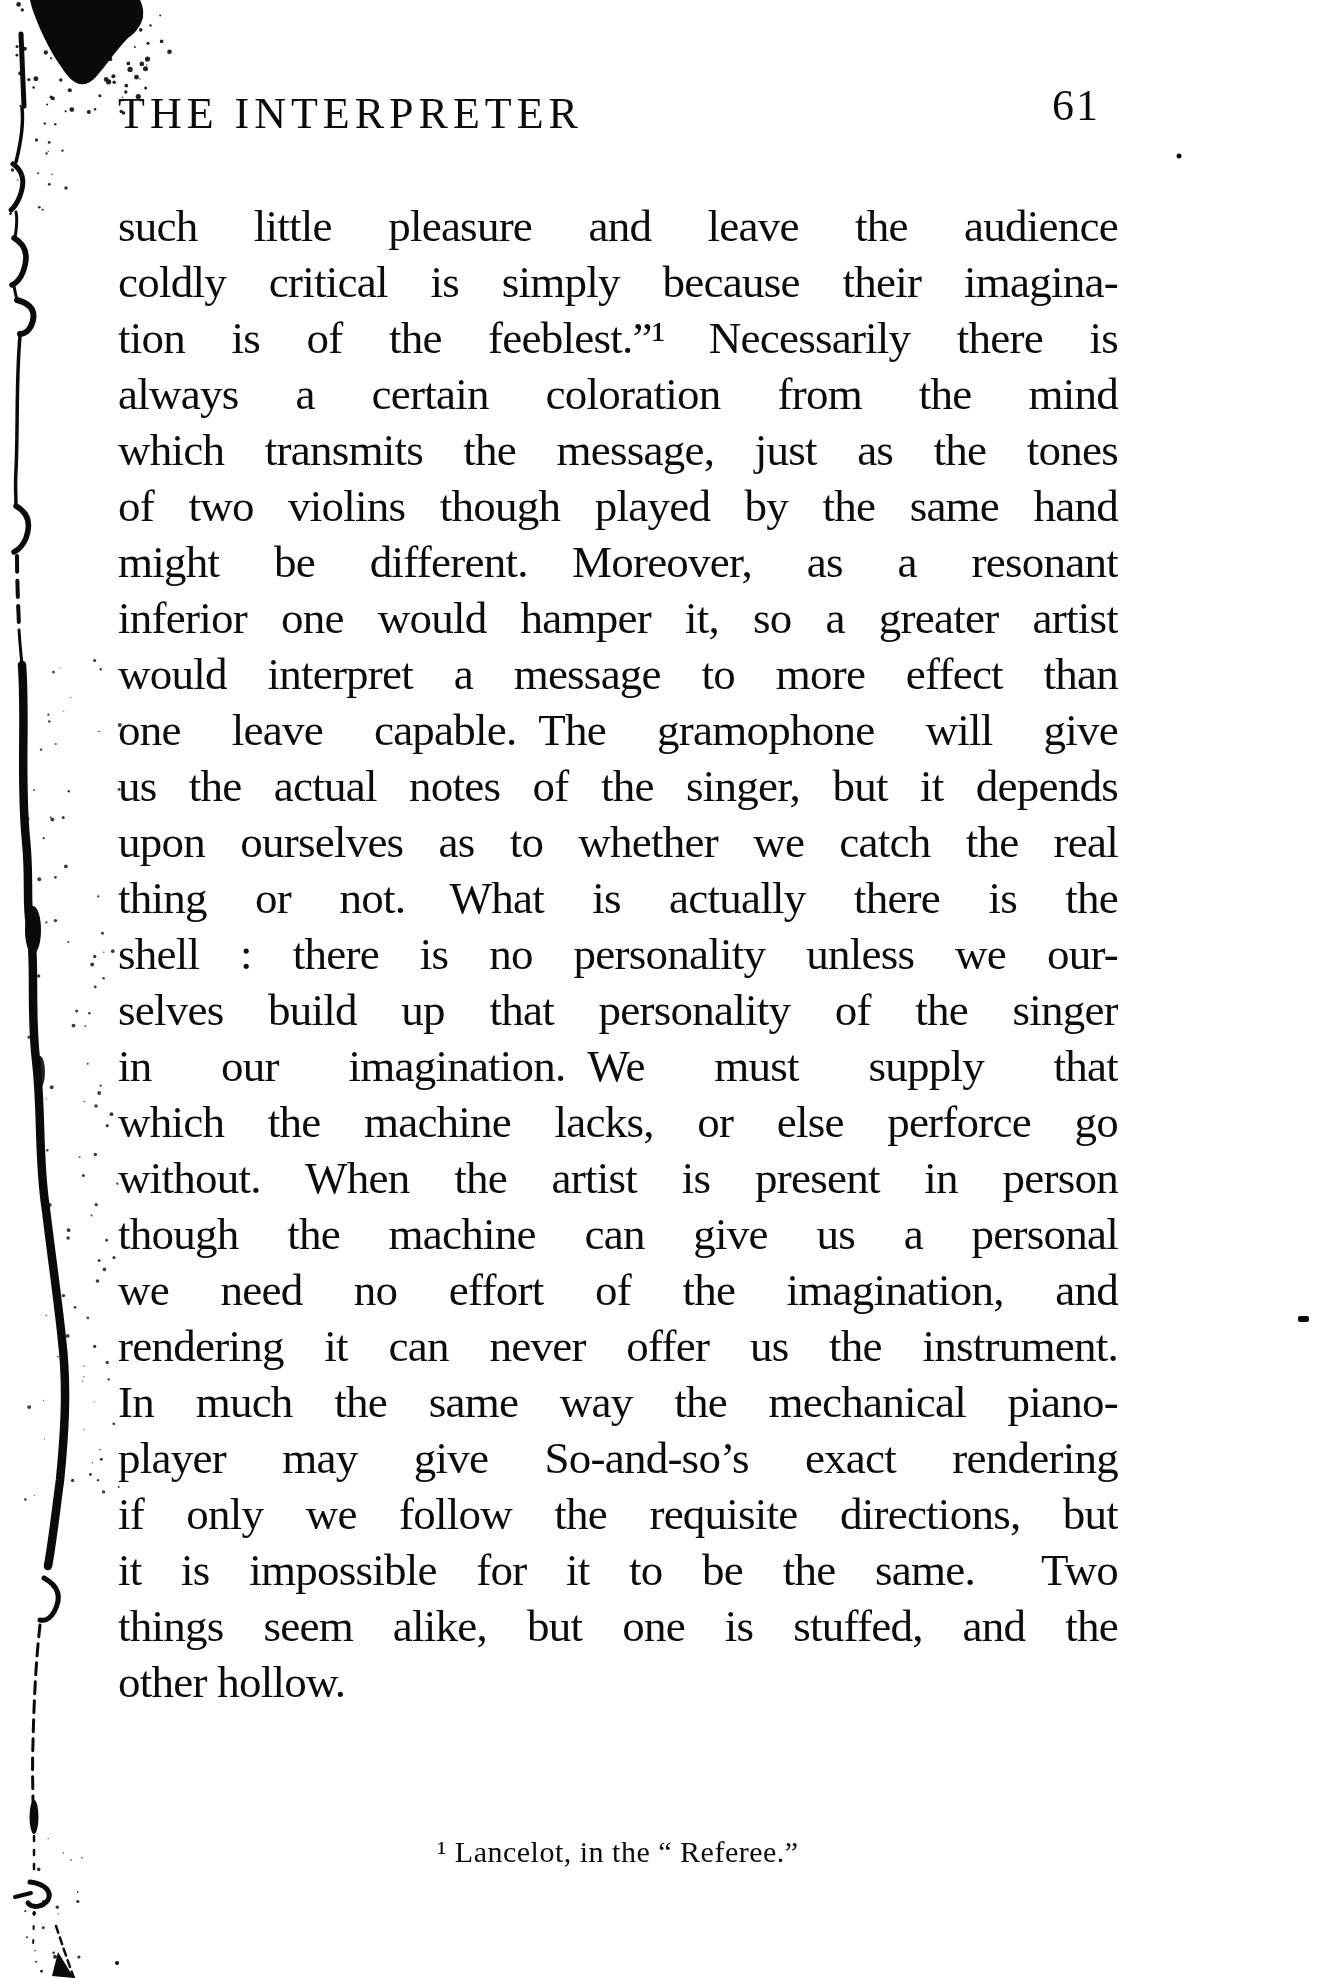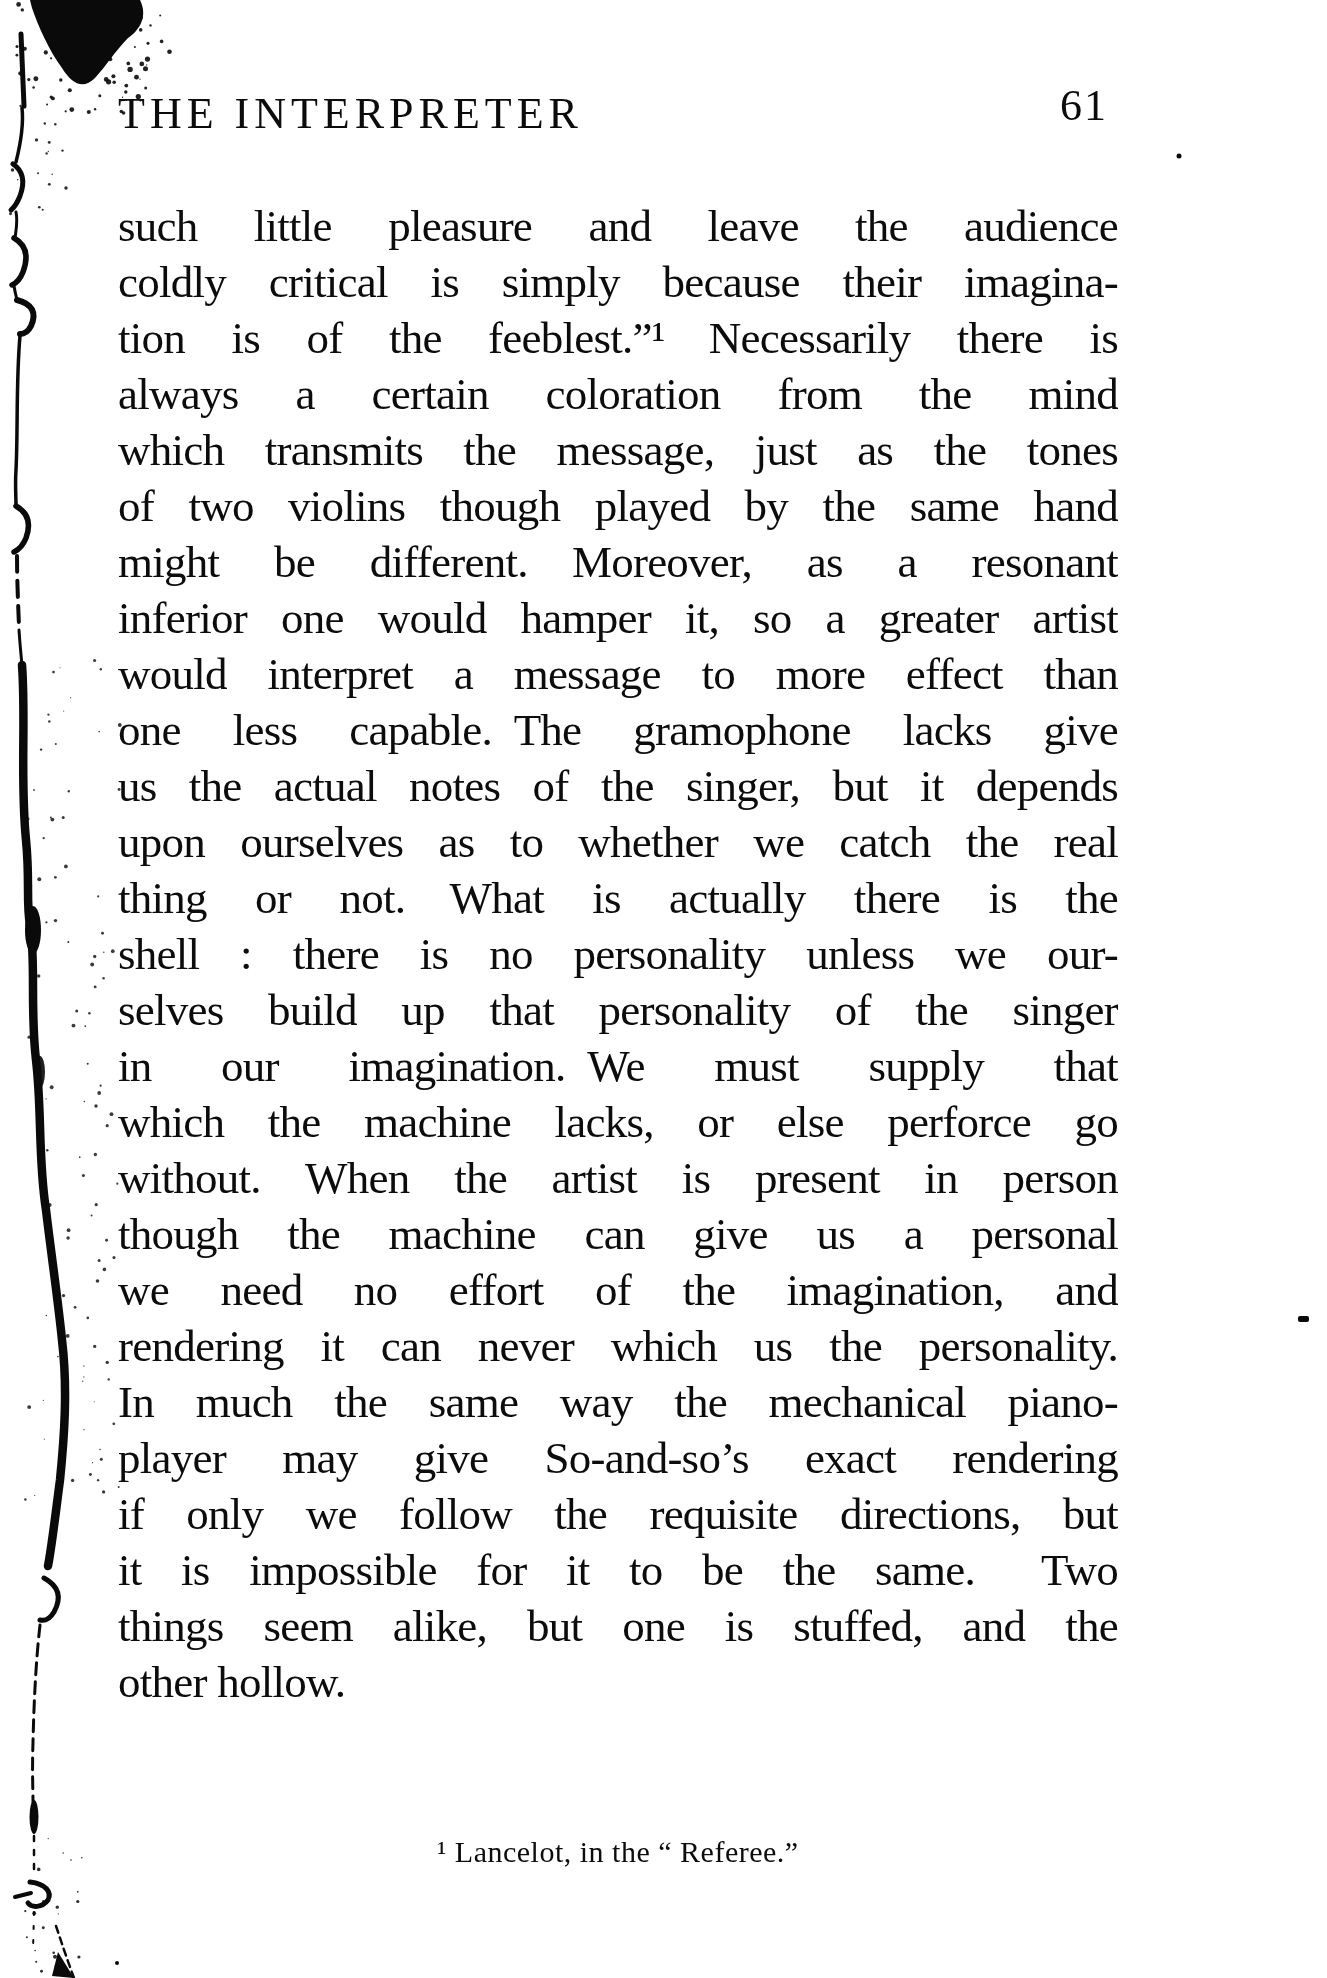--- a/index.html
+++ b/index.html
@@ -26,21 +26,21 @@
   .head-title {
     position: absolute;
     left: 0; right: 0; top: 8px;
     text-align: left;
     font-size: 44px;
     letter-spacing: 5px;
     white-space: nowrap;
   }
   .page-number {
     position: absolute;
-    right: 10px; top: 0;
+    right: 18px; top: 0;
     font-size: 44px;
     letter-spacing: 2px;
   }
   .text-block {
     position: absolute;
     left: 118px; top: 190px;
     width: 1000px;
     margin-top: 8px;
   }
   .line {
@@ -347,32 +347,32 @@
 
   <div class="line">such little pleasure and leave the audience</div>
       <div class="line">coldly critical is simply because their imagina-</div>
       <div class="line">tion is of the feeblest.”¹ Necessarily there is</div>
       <div class="line">always a certain coloration from the mind</div>
       <div class="line">which transmits the message, just as the tones</div>
       <div class="line">of two violins though played by the same hand</div>
       <div class="line">might be different. Moreover, as a resonant</div>
       <div class="line">inferior one would hamper it, so a greater artist</div>
       <div class="line">would interpret a message to more effect than</div>
-      <div class="line">one less capable. The gramophone lacks give</div>
+      <div class="line">one leave capable. The gramophone will give</div>
       <div class="line">us the actual notes of the singer, but it depends</div>
       <div class="line">upon ourselves as to whether we catch the real</div>
       <div class="line">thing or not. What is actually there is the</div>
       <div class="line">shell : there is no personality unless we our-</div>
       <div class="line">selves build up that personality of the singer</div>
       <div class="line">in our imagination. We must supply that</div>
       <div class="line">which the machine lacks, or else perforce go</div>
       <div class="line">without. When the artist is present in person</div>
       <div class="line">though the machine can give us a personal</div>
       <div class="line">we need no effort of the imagination, and</div>
-      <div class="line">rendering it can never which us the personality.</div>
+      <div class="line">rendering it can never offer us the instrument.</div>
       <div class="line">In much the same way the mechanical piano-</div>
       <div class="line">player may give So-and-so’s exact rendering</div>
       <div class="line">if only we follow the requisite directions, but</div>
       <div class="line">it is impossible for it to be the same.  Two</div>
       <div class="line">things seem alike, but one is stuffed, and the</div>
       <div class="line last">other hollow.</div>
     </main>
 
   <div class="footnote">
     <span>¹ Lancelot, in the “ Referee.”</span>

